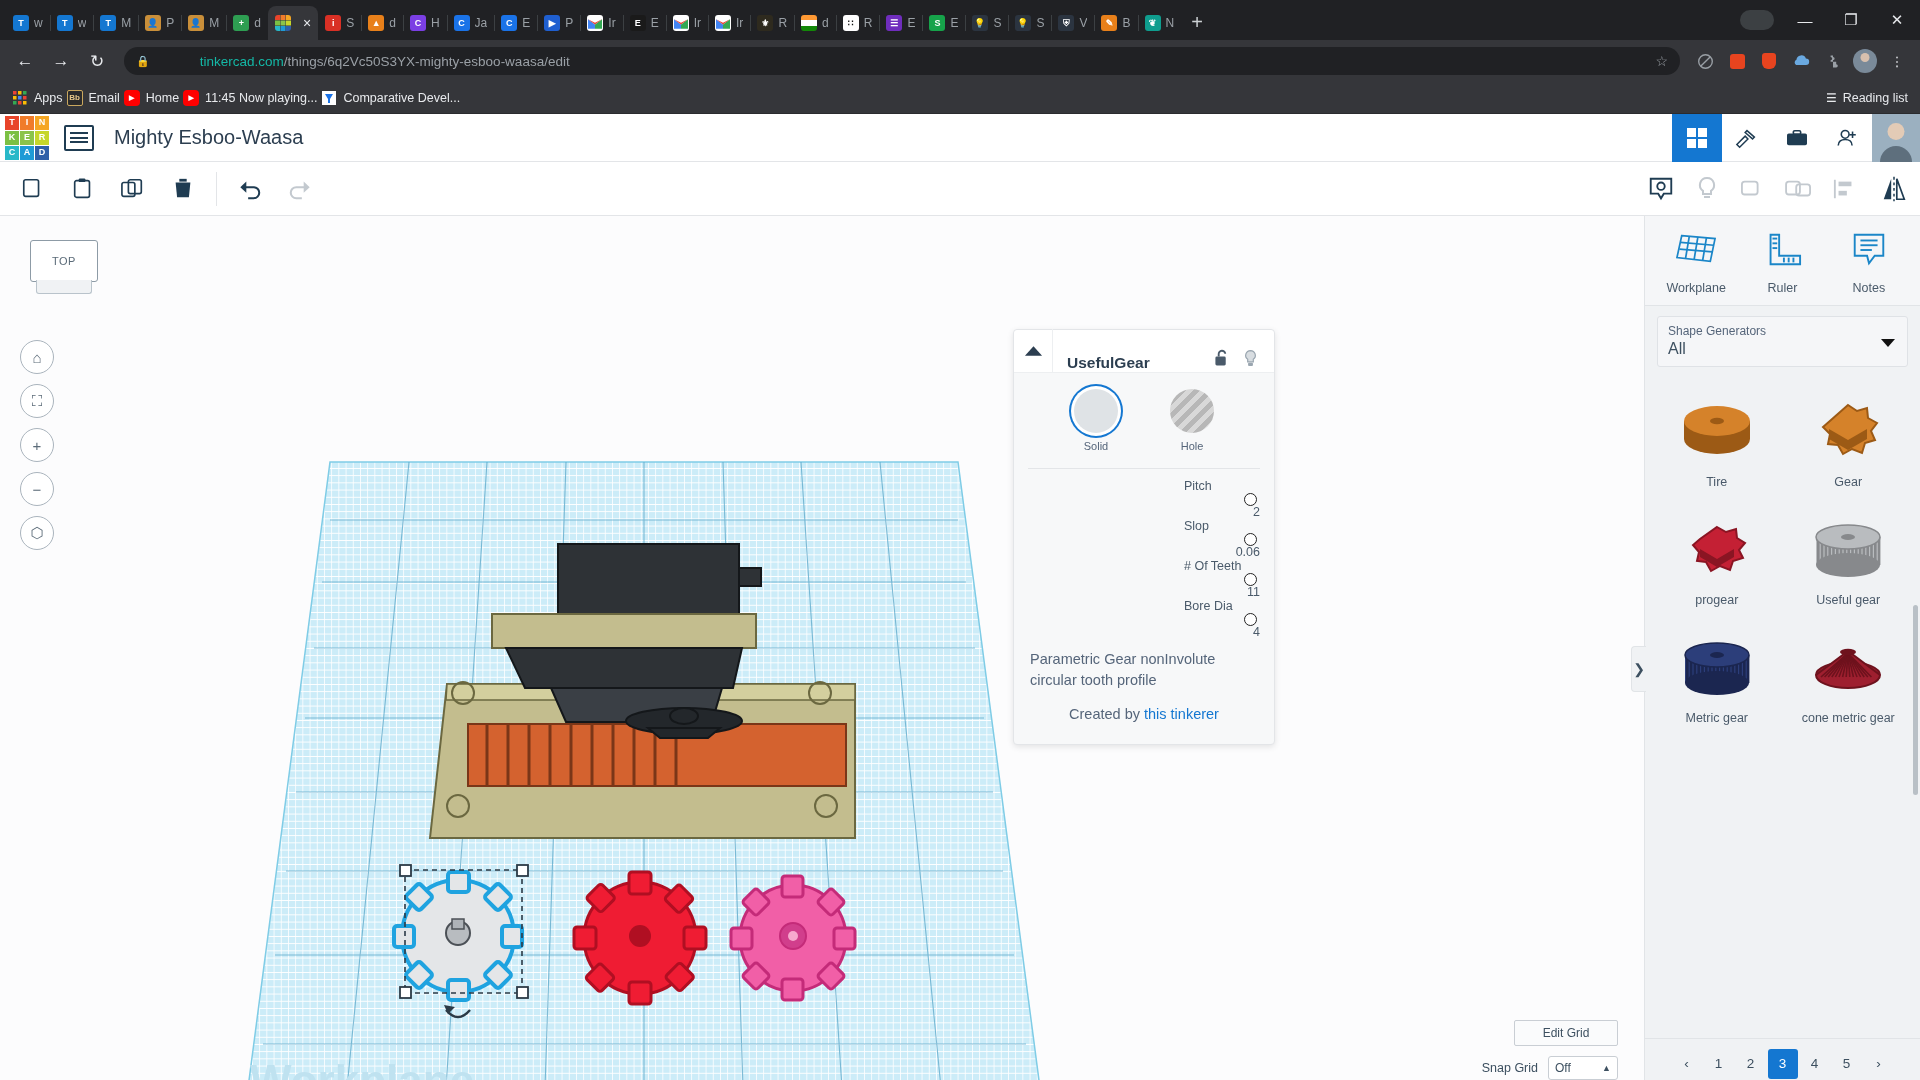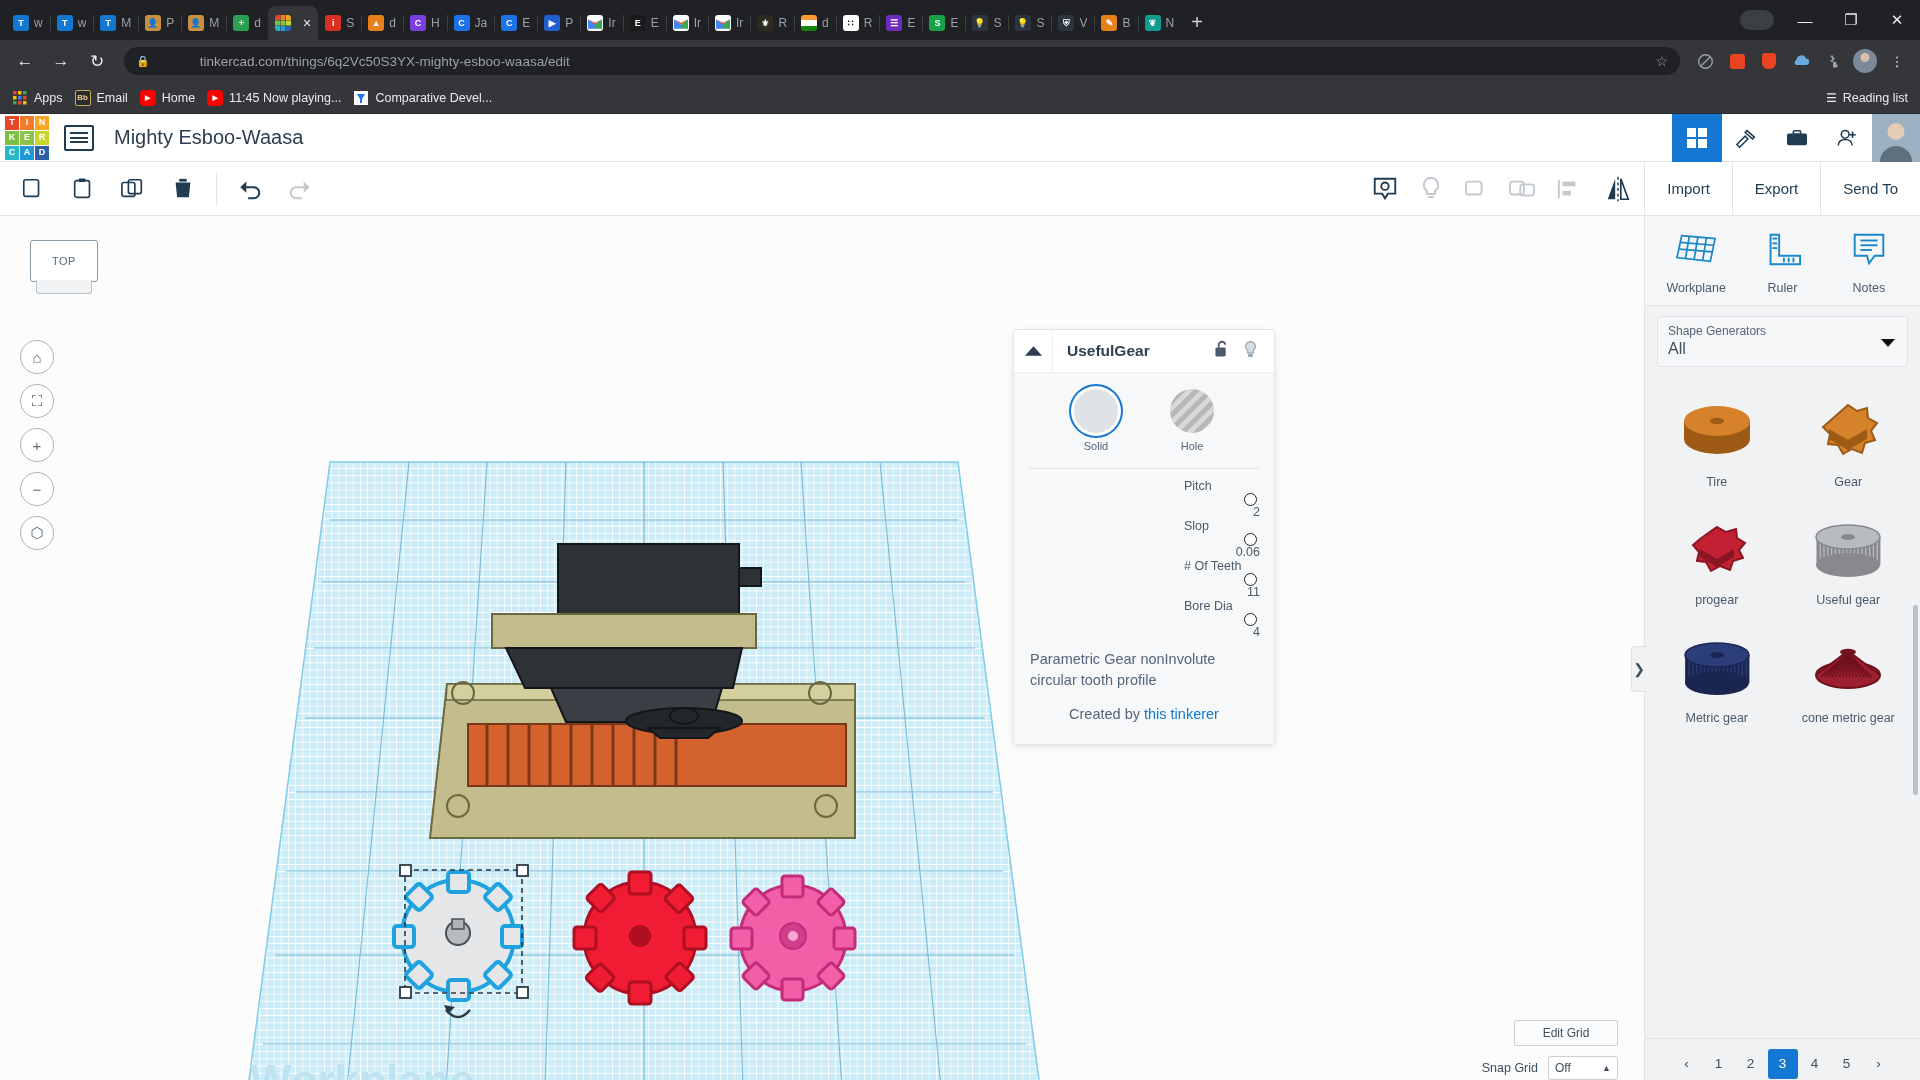--- a/index.html
+++ b/index.html
@@ -63,21 +63,21 @@
     width: 30px; height: 30px; border-radius: 50%; color: #e8eaed;
     display: flex; align-items: center; justify-content: center; font-size: 17px;
   }
   .omnibox {
     flex: 1; height: 28px; background: #202124; border-radius: 14px;
     display: flex; align-items: center; padding: 0 12px; gap: 9px;
     margin-left: 6px; margin-right: 6px;
   }
   .omnibox .lock { color: #9aa0a6; font-size: 11px; }
   .omnibox .url { font-size: 13.5px; color: #9aa0a6; white-space: nowrap; }
-  .omnibox .url b { color: #a3a3a3; font-weight: normal; padding-left: 41px; }
+  .omnibox .url b { color: #14b8a6; font-weight: normal; padding-left: 41px; }
   .omnibox .star { margin-left: auto; color: #9aa0a6; font-size: 14px; }
   .ext {
     width: 26px; height: 26px; display: flex; align-items: center;
     justify-content: center; font-size: 13px; color: #e8eaed; flex: none;
   }
   .avatar-chrome {
     width: 24px; height: 24px; border-radius: 50%; overflow: hidden;
     background: #7a8a99; flex: none; position: relative;
   }
   .avatar-chrome::after {
@@ -218,21 +218,21 @@
     color: #3d5060;
   }
 
   
   .inspector {
     position: absolute; left: 1013px; top: 215px; width: 262px;
     background: #f7f8f9; border: 1px solid #e3e5e8; border-radius: 4px;
     box-shadow: 0 2px 6px rgba(0,0,0,.10);
   }
   .insp-head {
-    height: 43px; background: #fff; display: flex; align-items: center;
+    height: 43px; background: #fff; display: flex; align-items: flex-end;
     border-bottom: 1px solid #edeff1; border-radius: 4px 4px 0 0;
   }
   .insp-collapse {
     width: 39px; height: 43px; display: flex; align-items: center;
     justify-content: center; border-right: 1px solid #edeff1;
   }
   .insp-title {
     font-size: 15.5px; font-weight: bold; color: #2c3e50; margin-left: 14px;
   }
   .insp-head-icons { margin-left: auto; display: flex; gap: 14px; padding-right: 16px; }
@@ -532,21 +532,21 @@
           <path d="M10 11h4v3a2 2 0 1 1 0 4h-4v-7z" fill="#9aa0a6"></path>
         </svg>
     </div>
     <div class="ext">
         <div class="avatar-chrome"></div>
       </div>
     <div class="ext">⋮</div>
   </div>
 
   <div class="bookmarks">
-    <div id="bookmarks-host" style="display:flex;align-items:center;gap:12px;">
+    <div id="bookmarks-host" style="display:flex;align-items:center;gap:4px;">
         <div class="bm">
           <span class="bmico">
             <svg width="14" height="14" viewBox="0 0 14 14">
               <rect x="0" y="0" width="3.5" height="3.5" fill="#ea4335"></rect>
               <rect x="5" y="0" width="3.5" height="3.5" fill="#fbbc04"></rect>
               <rect x="10" y="0" width="3.5" height="3.5" fill="#34a853"></rect>
               <rect x="0" y="5" width="3.5" height="3.5" fill="#fbbc04"></rect>
               <rect x="5" y="5" width="3.5" height="3.5" fill="#4285f4"></rect>
               <rect x="10" y="5" width="3.5" height="3.5" fill="#ea4335"></rect>
               <rect x="0" y="10" width="3.5" height="3.5" fill="#34a853"></rect>
@@ -704,25 +704,20 @@
             <rect x="7" y="5" width="14" height="5" fill="#c3c9cf"></rect>
             <rect x="7" y="15" width="9" height="5" fill="#c3c9cf"></rect>
           </svg>
       </div>
       <div class="tb-btn" style="width:52px;">
         <svg width="30" height="28" viewBox="0 0 32 30">
             <path d="M13 4L5 26h8z" fill="#1f3c52"></path>
             <path d="M19 4l8 22h-8z" fill="none" stroke="#1f3c52" stroke-width="1.8"></path>
             <line x1="16" y1="2" x2="16" y2="28" stroke="#1f3c52" stroke-width="1.6" stroke-dasharray="3 3"></line>
           </svg>
-      </div>
-      <div class="tb-right">
-        <div class="tb-textbtn">Import</div>
-        <div class="tb-textbtn">Export</div>
-        <div class="tb-textbtn">Send To</div>
       </div>
     </div>
 
     <div class="canvas-wrap">
 
       <svg class="workplane-svg" width="1644" height="872" viewBox="0 0 1644 872">
         <defs>
           <pattern id="fine" width="7.2" height="7.2" patternUnits="userSpaceOnUse">
             <rect width="7.2" height="7.2" fill="#ccecf8"></rect>
             <path d="M0 0H7.2M0 0V7.2" stroke="#ffffff" stroke-width="1.6"></path>

